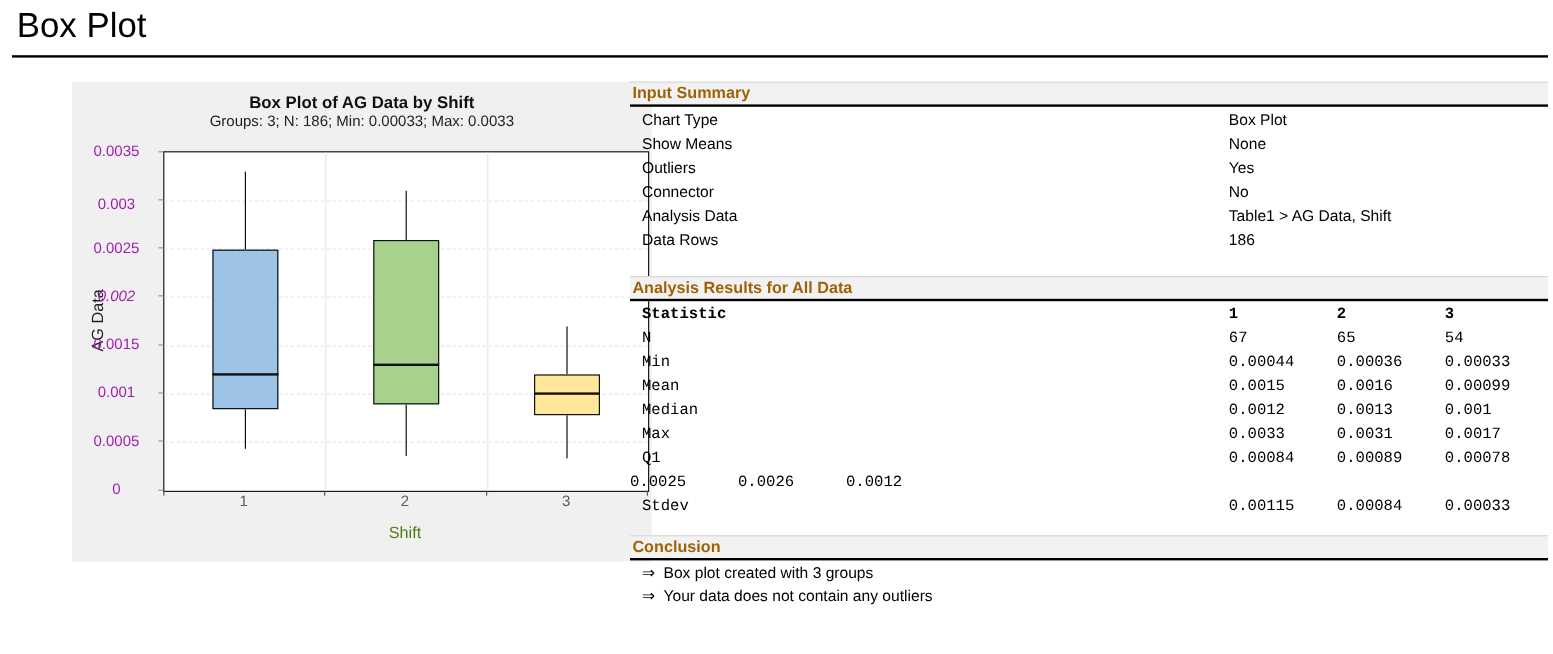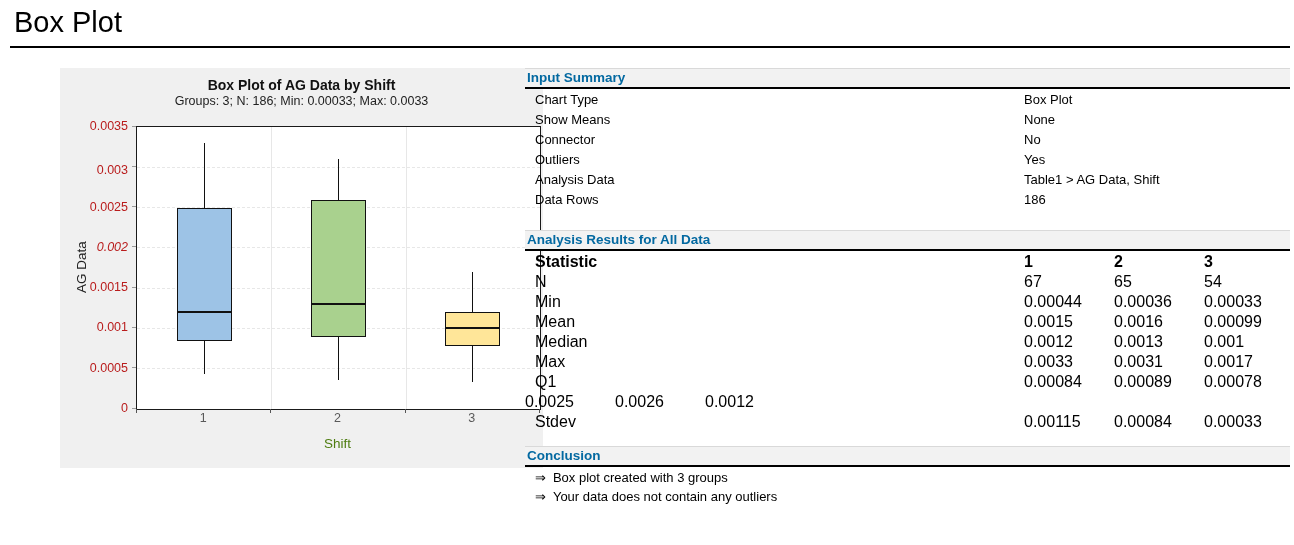--- a/index.html
+++ b/index.html
@@ -14,40 +14,40 @@
   
   .chart-panel{position:absolute;left:20px;top:68px;width:483px;height:400px;background:#f0f0f0;margin-left:40px;}
   .chart-title{position:absolute;top:9px;left:0;width:100%;text-align:center;font-weight:bold;font-size:14px;color:#111;}
   .chart-subtitle{position:absolute;top:26px;left:0;width:100%;text-align:center;font-size:12.5px;color:#222;}
   .plot-area{position:absolute;left:76px;top:58px;width:403px;height:282px;background:#fff;border:1px solid #1a1a1a;}
   .gridline-h{position:absolute;left:0;width:100%;height:0;border-top:1px dashed #e7e7e7;}
   .gridline-v{position:absolute;top:0;height:100%;width:0;border-left:1px solid #e7e7e7;}
   .whisker{position:absolute;width:1px;background:#111;}
   .bp-box{position:absolute;border:1px solid #111;box-sizing:border-box;}
   .bp-median{position:absolute;height:2px;background:#111;}
-  .ytick-label{position:absolute;font-size:12.5px;color:#b91c1c;text-align:right;width:62px;left:6px;}
+  .ytick-label{position:absolute;font-size:12.5px;color:#a21caf;text-align:center;width:62px;left:6px;}
   .ytick-mark{position:absolute;width:4px;height:1px;background:#999;left:72px;}
   .xtick-label{position:absolute;font-size:12.5px;color:#595959;text-align:center;width:60px;top:343px;}
   .xtick-mark{position:absolute;width:1px;height:4px;background:#555;top:341px;}
   .ylabel{position:absolute;left:21px;top:199px;transform:translate(-50%,-50%) rotate(-90deg);
           font-size:13.5px;color:#222;white-space:nowrap;}
   .xlabel{position:absolute;left:76px;width:403px;text-align:center;top:368px;font-size:13.5px;color:#4d7c0f;}
 
   
   .section{position:absolute;left:525px;width:765px;}
   .section-header{
     height:18px;line-height:18px;background:#f2f2f2;
     border-top:1px solid #d9d9d9;border-bottom:2px solid #000;
-    font-weight:bold;font-size:13.5px;padding-left:2px;color:#0369a1;
+    font-weight:bold;font-size:13.5px;padding-left:2px;color:#a16207;
   }
   .rows{padding-top:1px;}
   .row{display:flex;height:20px;line-height:20px;font-size:13px;}
   .row .lbl{padding-left:10px;flex:0 0 489px;box-sizing:content-box;}
   .row .val{flex:1 1 auto;}
-  .arow{display:flex;height:20px;line-height:20px;font-size:16px;}
+  .arow{display:flex;height:20px;line-height:20px;font-size:13px;font-family:Liberation Mono, monospace;}
   .arow .lbl{padding-left:10px;flex:0 0 489px;box-sizing:content-box;}
   .arow .c{flex:0 0 90px;}
   .arow.hdr{font-weight:bold;}
   .bullet{display:flex;gap:7px;height:19px;line-height:19px;font-size:13px;padding-left:10px;}
   .arrow{flex:0 0 auto;}
 </style>
 </head>
 <body>
 
 <div class="page-title">Box Plot</div>
@@ -112,26 +112,26 @@
   <div class="rows">
     <div class="row">
       <span class="lbl">Chart Type</span>
       <span class="val">Box Plot</span>
     </div>
     <div class="row">
       <span class="lbl">Show Means</span>
       <span class="val">None</span>
     </div>
     <div class="row">
+      <span class="lbl">Outliers</span>
+      <span class="val">Yes</span>
+    </div>
+    <div class="row">
       <span class="lbl">Connector</span>
       <span class="val">No</span>
-    </div>
-    <div class="row">
-      <span class="lbl">Outliers</span>
-      <span class="val">Yes</span>
     </div>
     <div class="row">
       <span class="lbl">Analysis Data</span>
       <span class="val">Table1 &gt; AG Data, Shift</span>
     </div>
     <div class="row">
       <span class="lbl">Data Rows</span>
       <span class="val">186</span>
     </div>
   </div>

